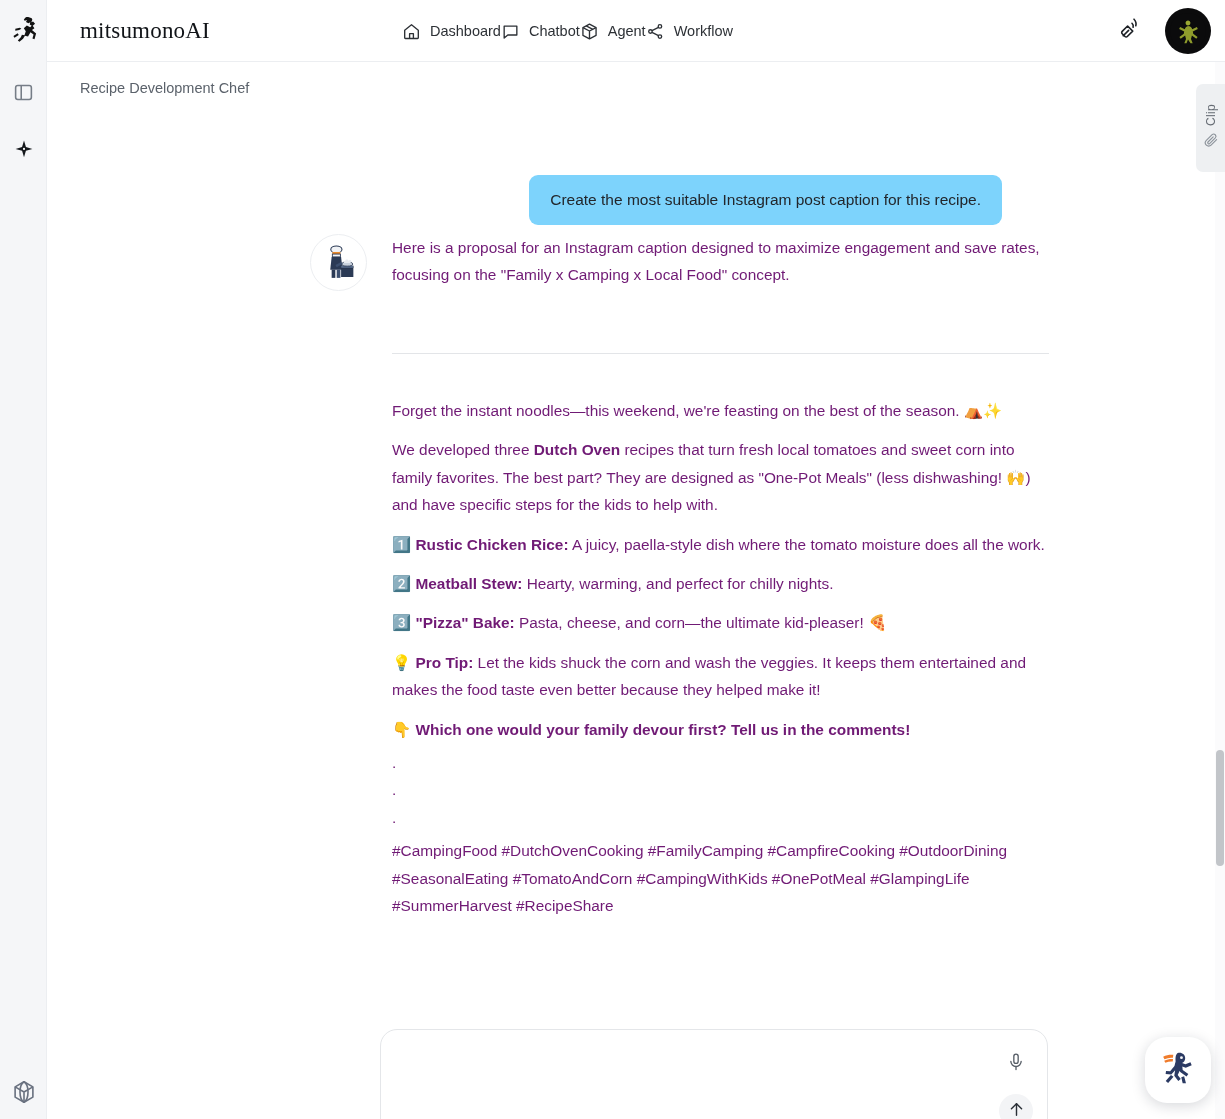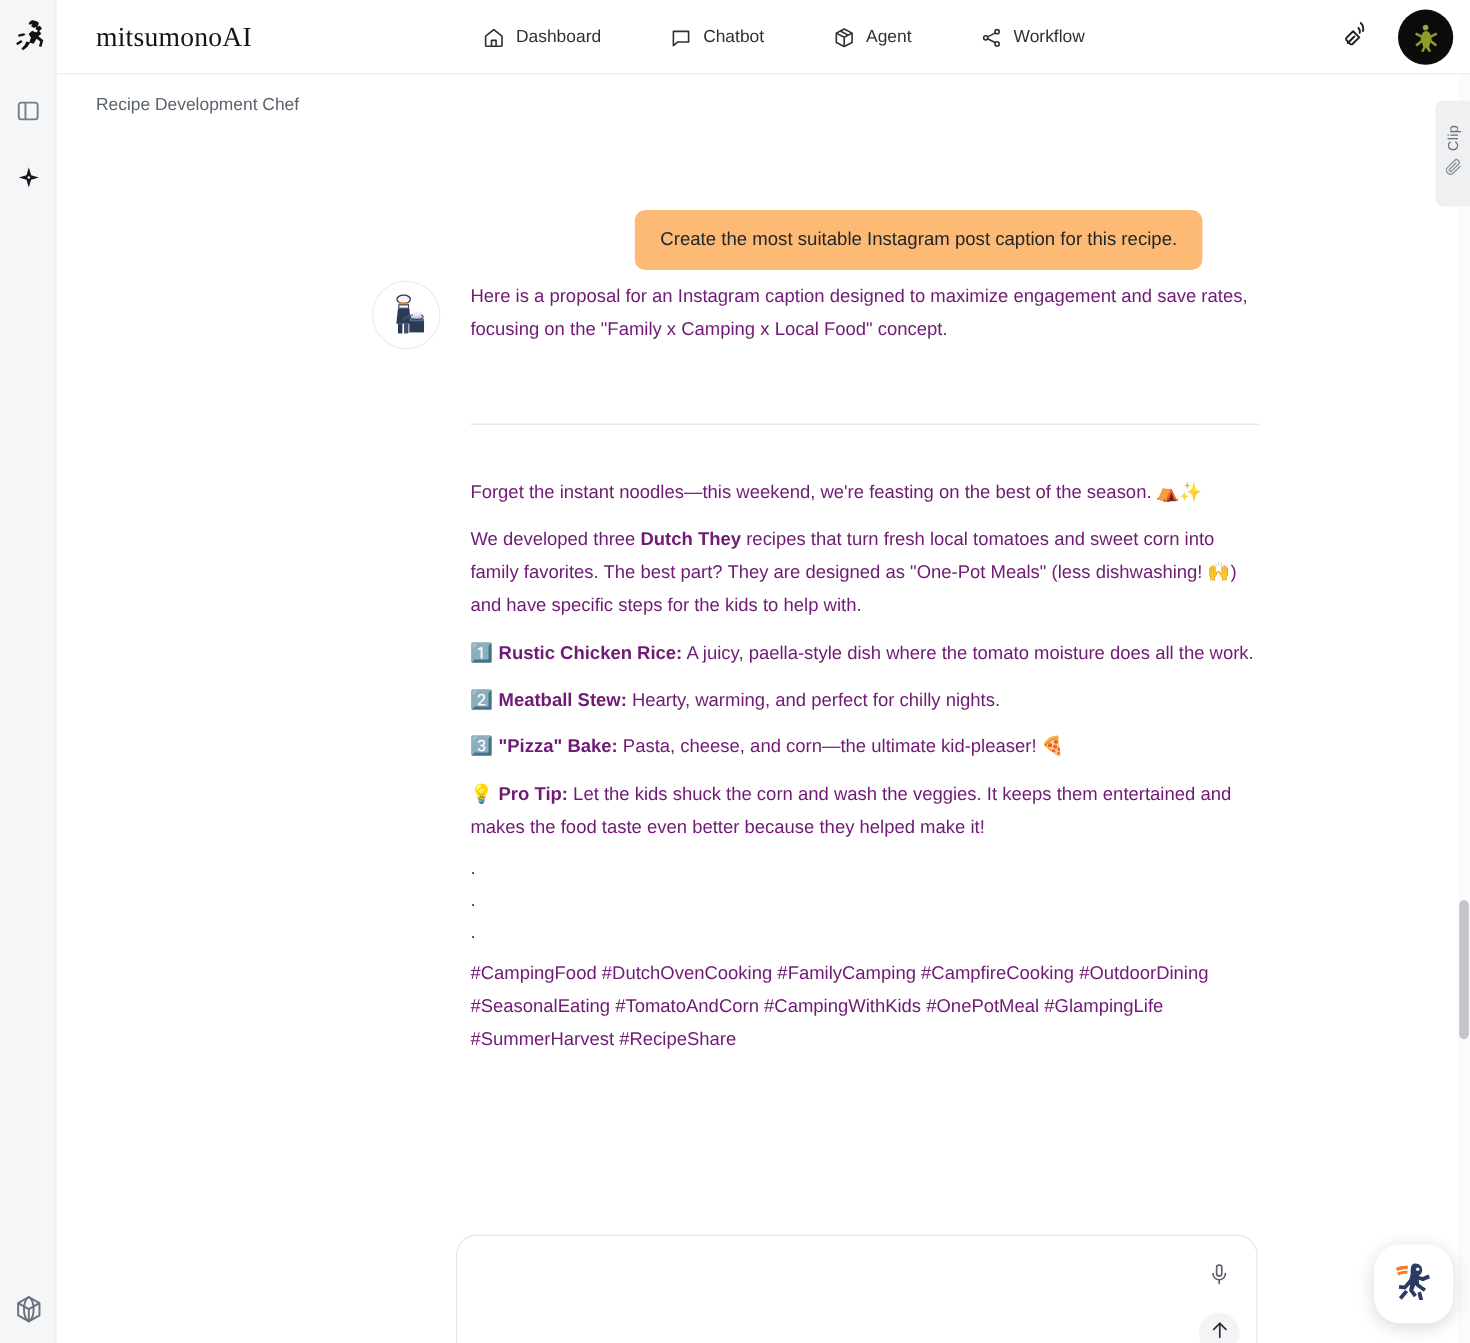--- a/index.html
+++ b/index.html
@@ -44,21 +44,21 @@
     text-decoration: underline;
   }
   #brand {
     position: absolute; left: 33px; top: 18px;
     font-family: "Liberation Serif", serif;
     font-size: 23px; color: #111418; letter-spacing: 0.2px;
   }
   #nav {
     position: absolute; left: 355px; top: 0;
     height: 62px;
-    display: flex; align-items: center; gap: 57px;
+    display: flex; align-items: center; 
   }
   .nav-item {
     display: flex; align-items: center; gap: 9px;
     cursor: pointer;
     color: #2d3136; font-size: 14.5px;
   }
   .nav-item svg { display: block; }
   #topbar-right {
     position: absolute; right: 14px; top: 0;
     height: 62px; display: flex; align-items: center; gap: 22px;
@@ -101,21 +101,21 @@
   #thread {
     position: absolute; left: 0; top: 47px;
     width: 1178px; height: 900px;
     overflow: hidden;
   }
 
   
   #user-msg {
     position: absolute; right: 223px; top: 66px;
     max-width: 503px;
-    background: #fdba74;
+    background: #7dd3fc;
     border-radius: 9px;
     padding: 14px 21px;
     font-size: 15.5px; color: #22262b; line-height: 1.45;
   }
 
   
   #assistant-row {
     position: absolute; left: 263px; top: 125px;
     width: 760px;
   }
@@ -350,30 +350,31 @@
       </div>
 
       <div id="assistant-body">
         <p class="intro">Here is a proposal for an Instagram caption designed to maximize engagement and save rates, focusing on the "Family x Camping x Local Food" concept.</p>
 
         <hr class="sep">
 
 
         <p>Forget the instant noodles—this weekend, we're feasting on the best of the season. ⛺✨</p>
 
-        <p><span>We developed three </span><b>Dutch They</b><span> recipes that turn fresh local tomatoes and sweet corn into family favorites. The best part? They are designed as "One-Pot Meals" (less dishwashing! 🙌) and have specific steps for the kids to help with.</span></p>
+        <p><span>We developed three </span><b>Dutch Oven</b><span> recipes that turn fresh local tomatoes and sweet corn into family favorites. The best part? They are designed as "One-Pot Meals" (less dishwashing! 🙌) and have specific steps for the kids to help with.</span></p>
 
         <div class="menu-block">
           <p class="line"><span>1️⃣</span> <b>Rustic Chicken Rice:</b><span> A juicy, paella-style dish where the tomato moisture does all the work.</span></p>
           <p class="line"><span>2️⃣</span> <b>Meatball Stew:</b><span> Hearty, warming, and perfect for chilly nights.</span></p>
           <p class="line"><span>3️⃣</span> <b>"Pizza" Bake:</b><span> Pasta, cheese, and corn—the ultimate kid-pleaser! 🍕</span></p>
         </div>
 
         <p><span>💡</span> <b>Pro Tip:</b><span> Let the kids shuck the corn and wash the veggies. It keeps them entertained and makes the food taste even better because they helped make it!</span></p>
 
+        <p><span>👇</span> <b>Which one would your family devour first? Tell us in the comments!</b></p>
 
         <p class="dot-line">.</p>
         <p class="dot-line">.</p>
         <p class="dot-line">.</p>
 
         <p class="hashtags">#CampingFood #DutchOvenCooking #FamilyCamping #CampfireCooking #OutdoorDining #SeasonalEating #TomatoAndCorn #CampingWithKids #OnePotMeal #GlampingLife #SummerHarvest #RecipeShare</p>
       </div>
     </div>
   </div>
 

